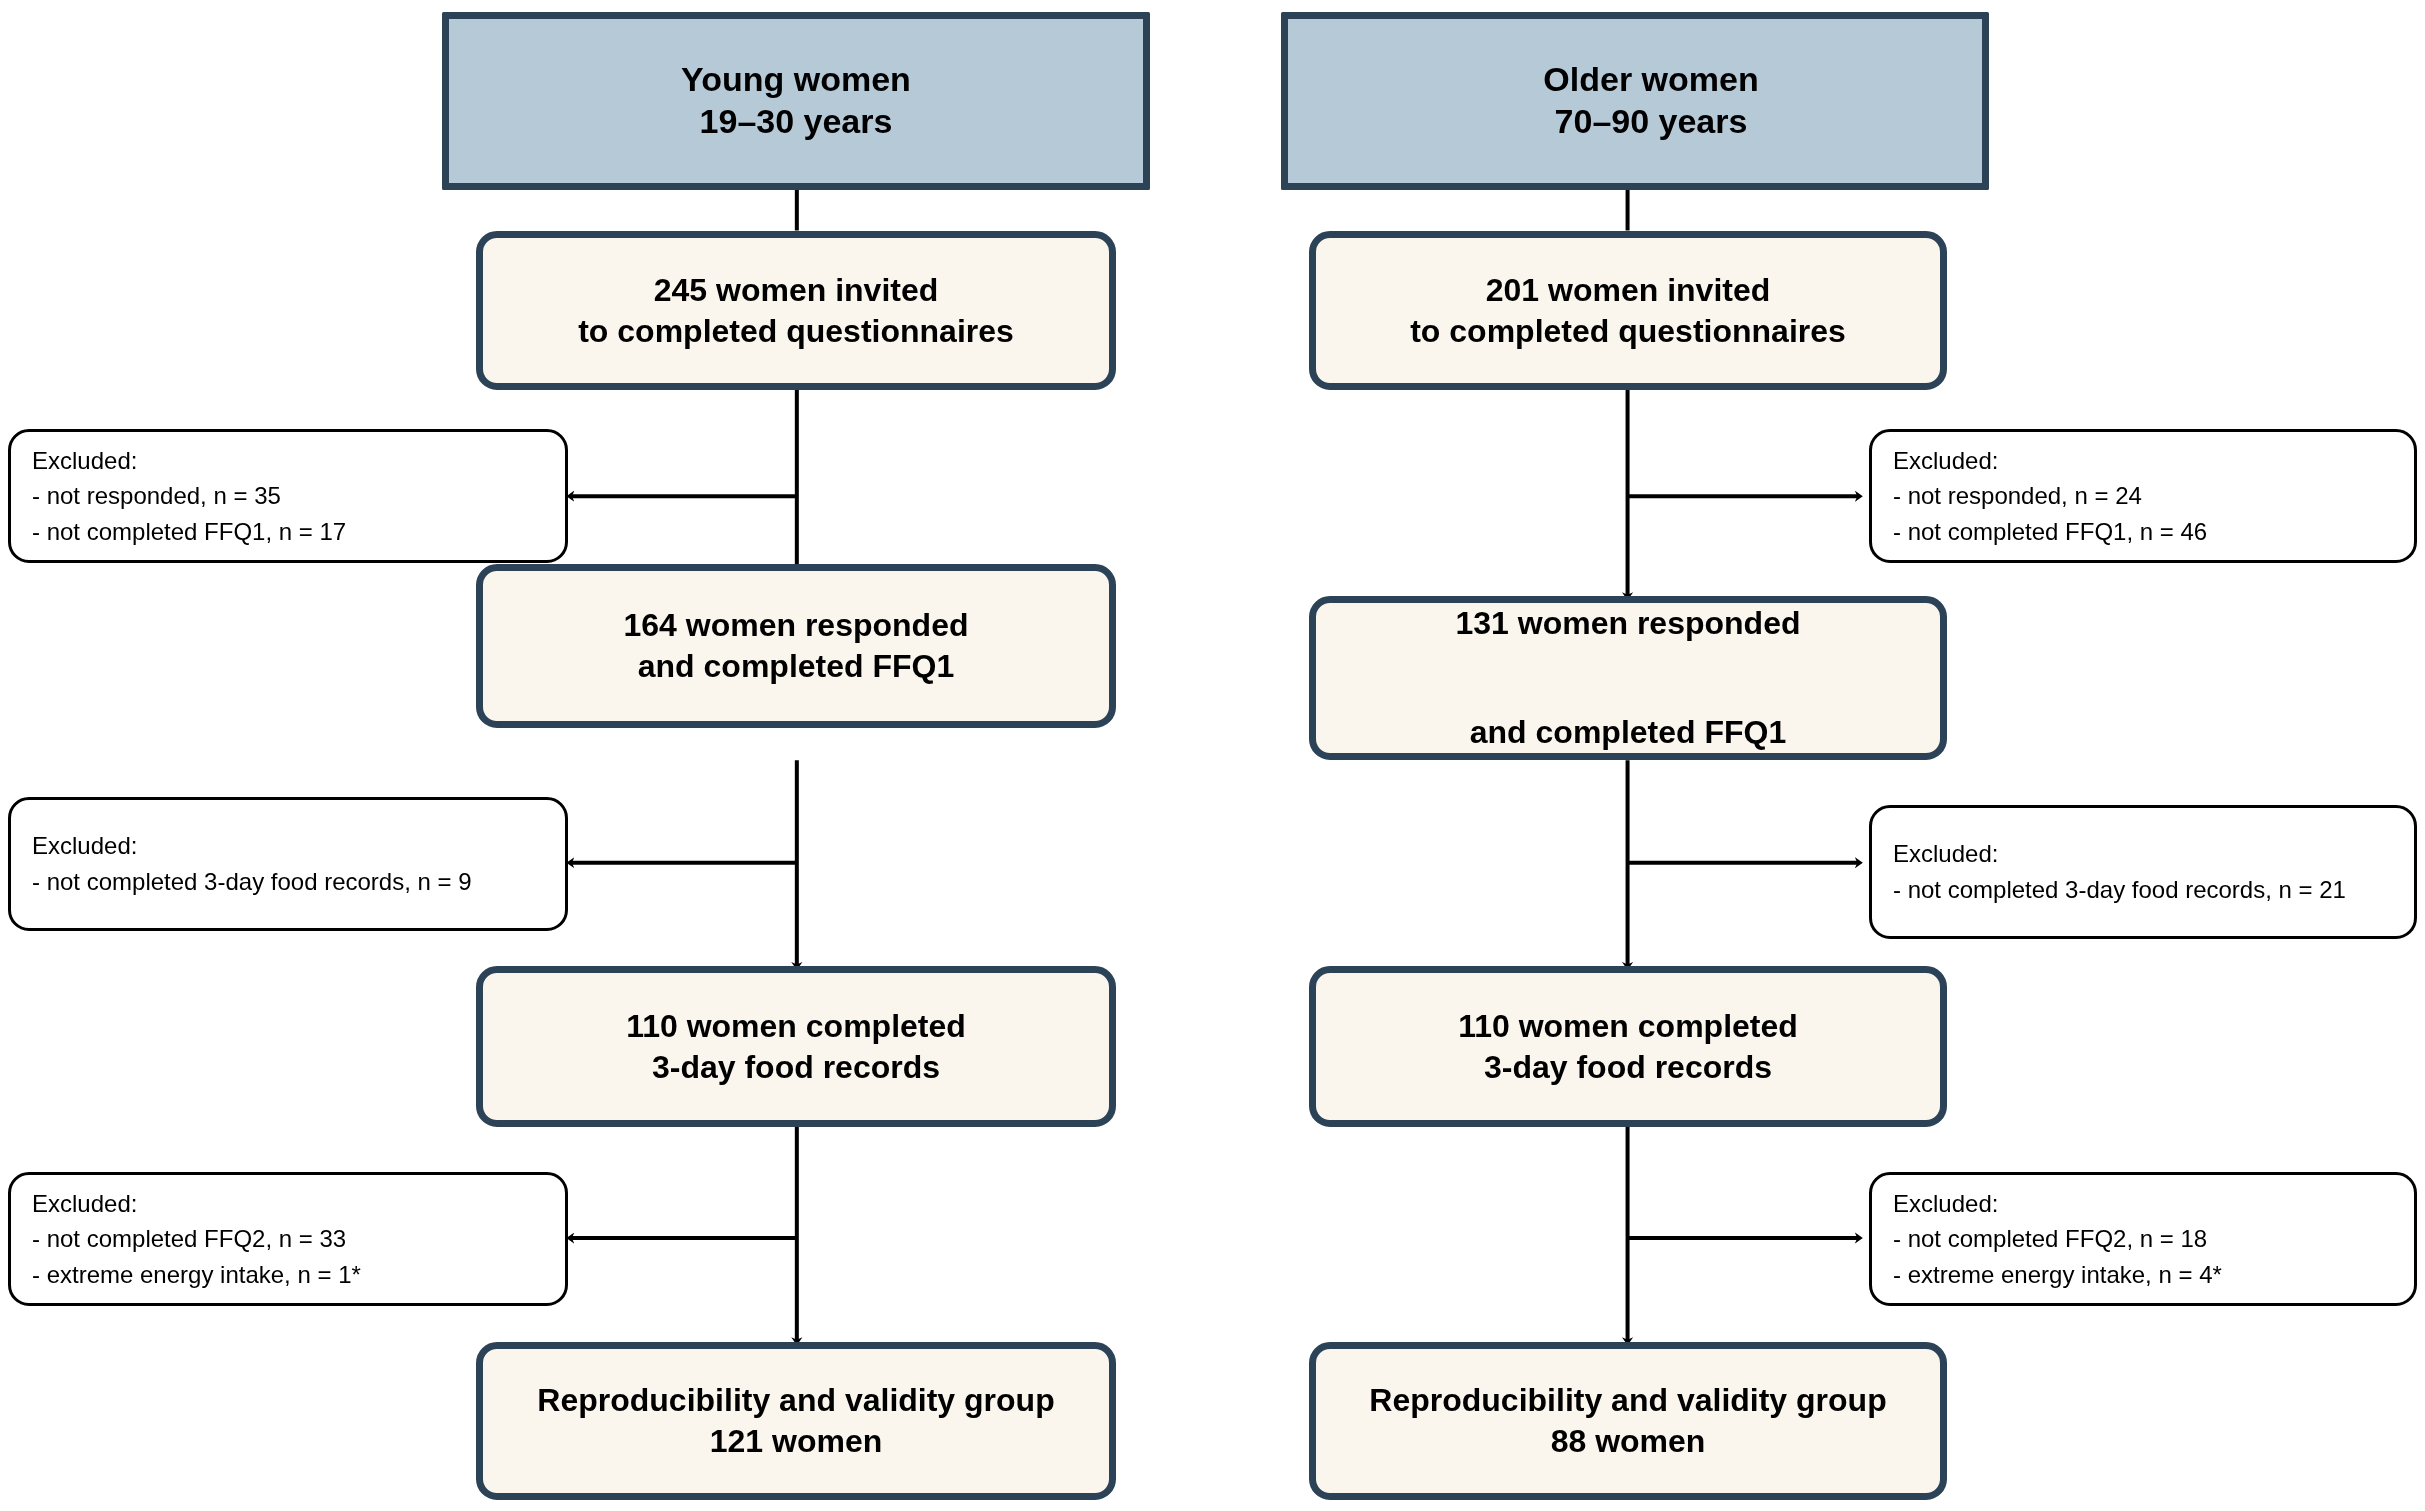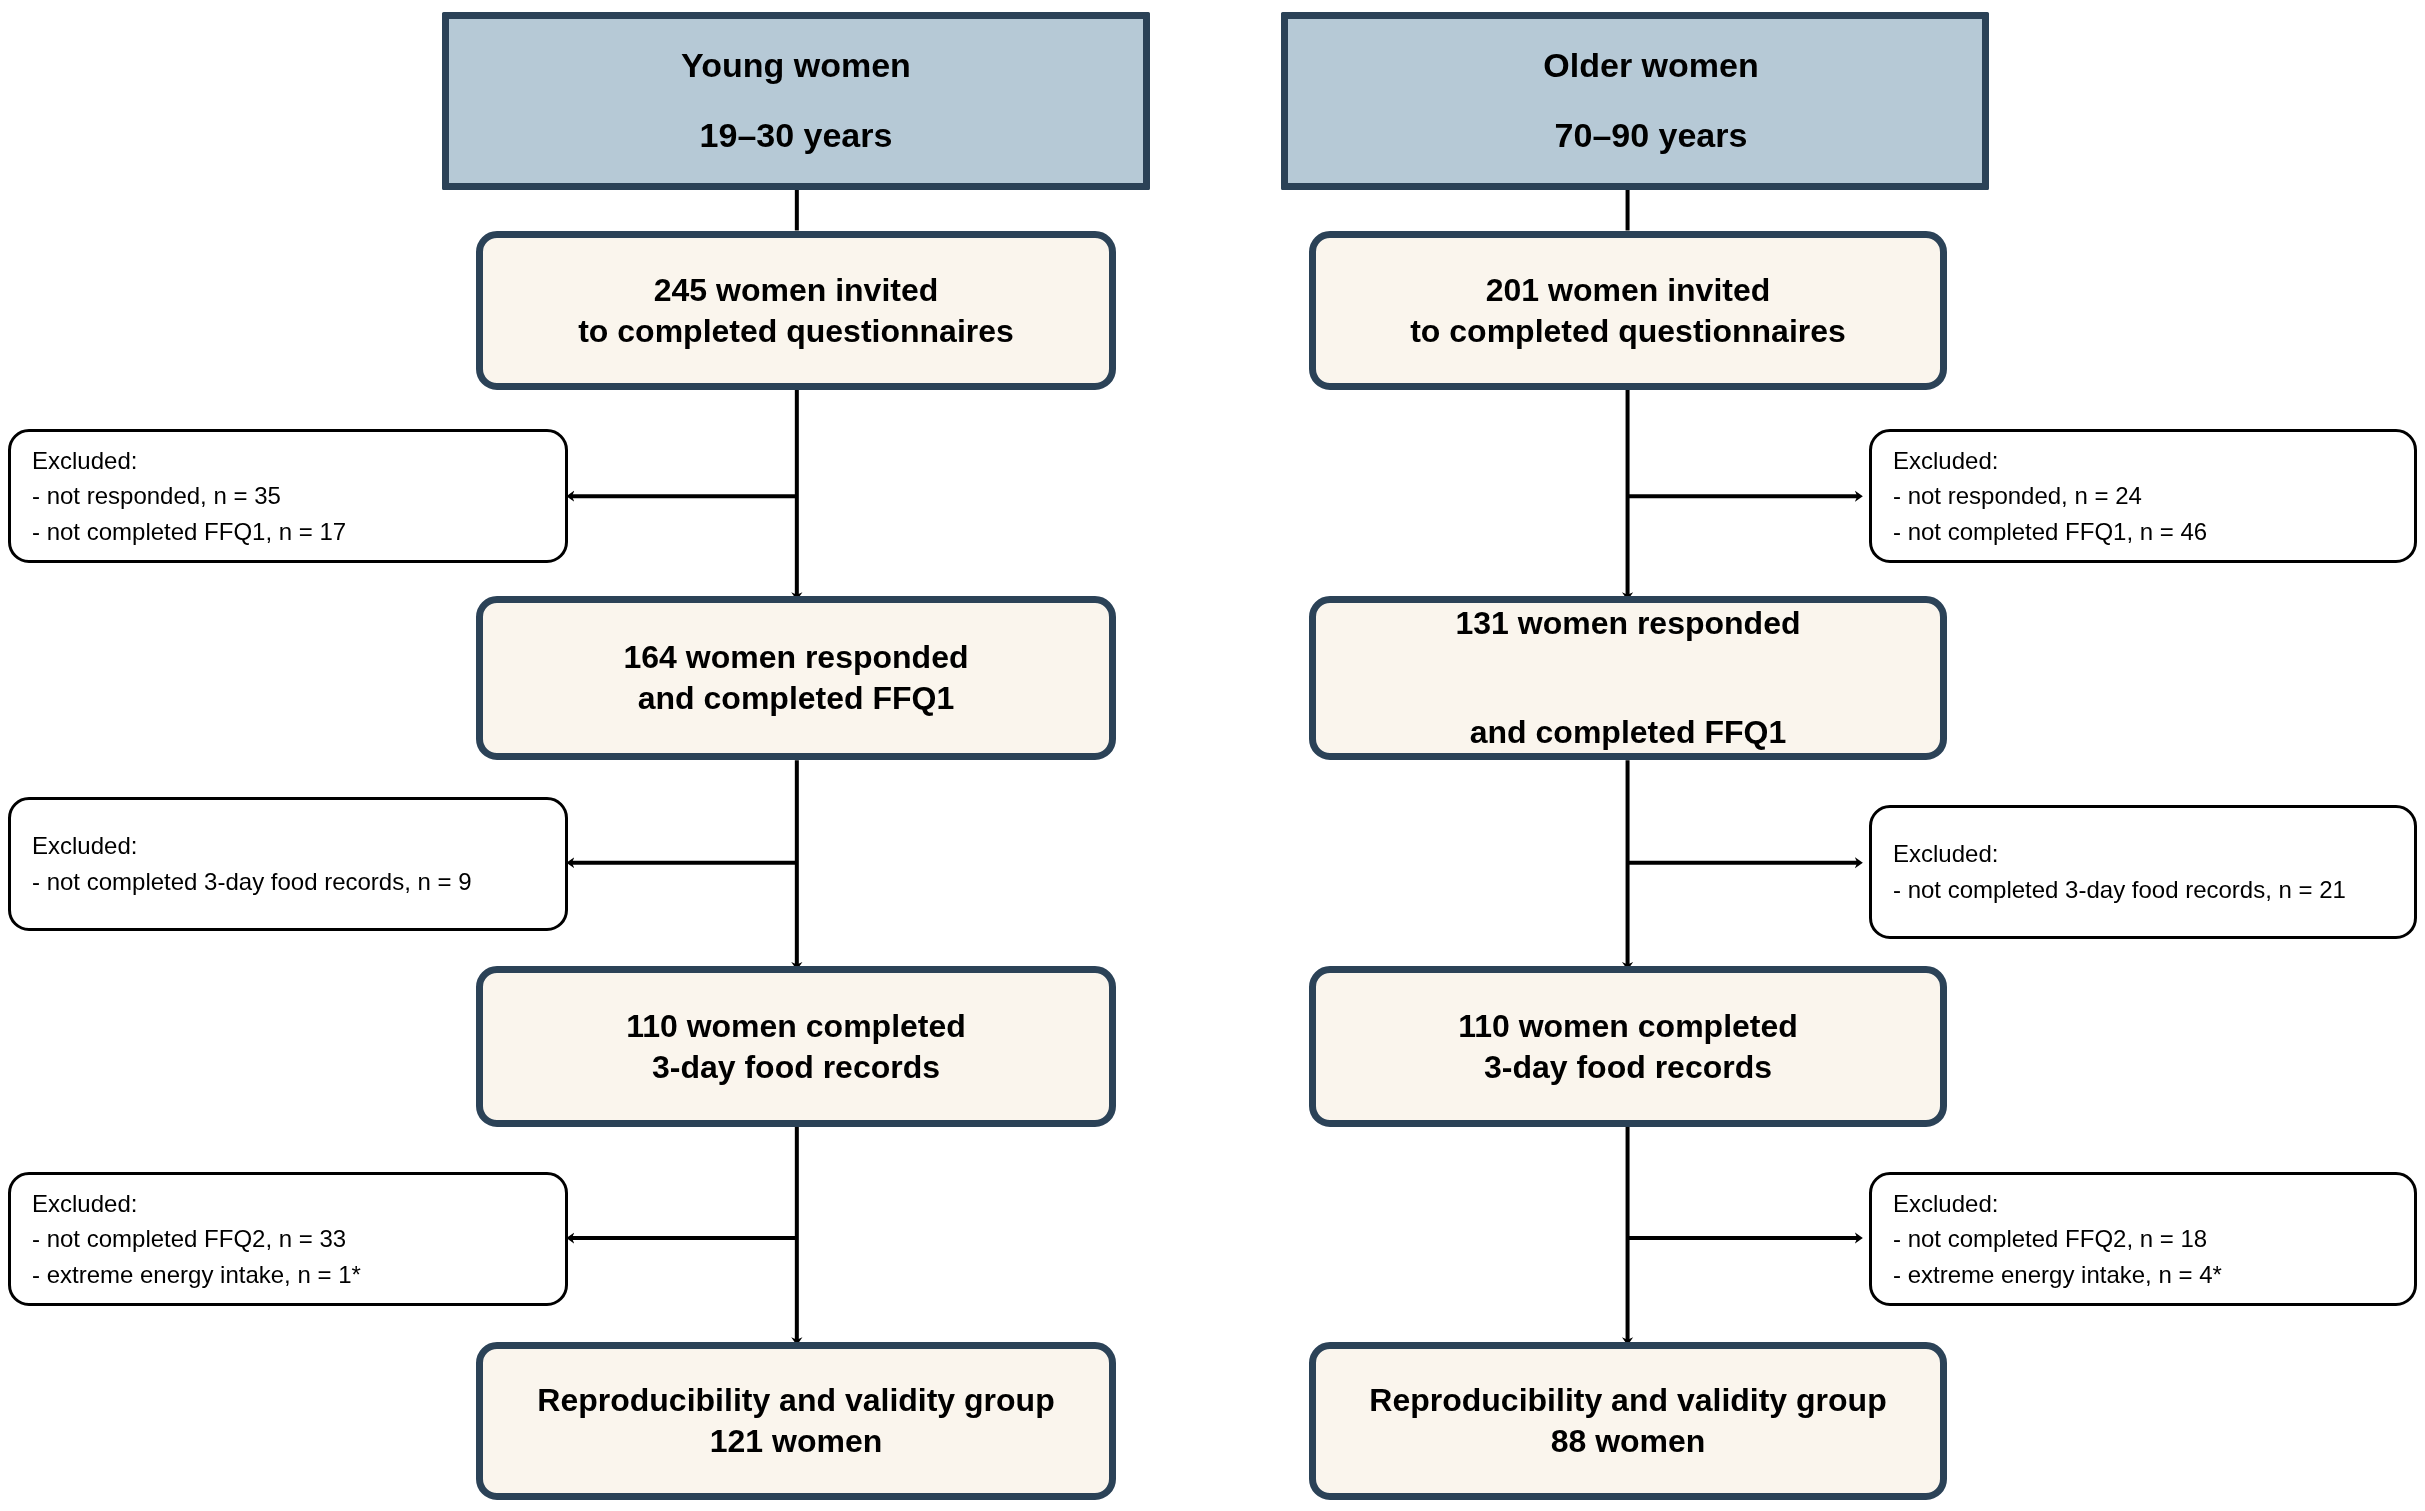--- a/index.html
+++ b/index.html
@@ -31,21 +31,21 @@
   }
 
   .node-header {
     background: #b6c9d6;
     border: 7.2px solid #2b4257;
     border-radius: 1.6px;
     font-weight: bold;
     font-size: 34px;
     line-height: 1.05;
   }
-  .node-header .line { margin: 17px 0; }
+  .node-header .line { margin: 3px 0; }
 
   .node-main {
     background: #faf5ed;
     border: 7.2px solid #2b4257;
     border-radius: 21px;
     font-weight: bold;
     font-size: 32px;
     line-height: 1.28;
   }
   .node-main .line { white-space: nowrap; }
@@ -124,21 +124,21 @@
   <div class="node node-header" style="left:442px; top:12px; width:708px; height:178px;">
     <div class="line">Young women</div>
     <div class="line">19–30 years</div>
   </div>
 
   <div class="node node-main" style="left:476px; top:231px; width:640px; height:159px;">
     <div class="line">245 women invited</div>
     <div class="line">to completed questionnaires</div>
   </div>
 
-  <div class="node node-main" style="left:476px; top:596px; width:640px; height:164px;">
+  <div class="node node-main" style="left:476px; top:564px; width:640px; height:164px;">
     <div class="line">164 women responded</div>
     <div class="line">and completed FFQ1</div>
   </div>
 
   <div class="node node-main" style="left:476px; top:966px; width:640px; height:161px;">
     <div class="line">110 women completed</div>
     <div class="line">3-day food records</div>
   </div>
 
   <div class="node node-main" style="left:476px; top:1342px; width:640px; height:158px;">

